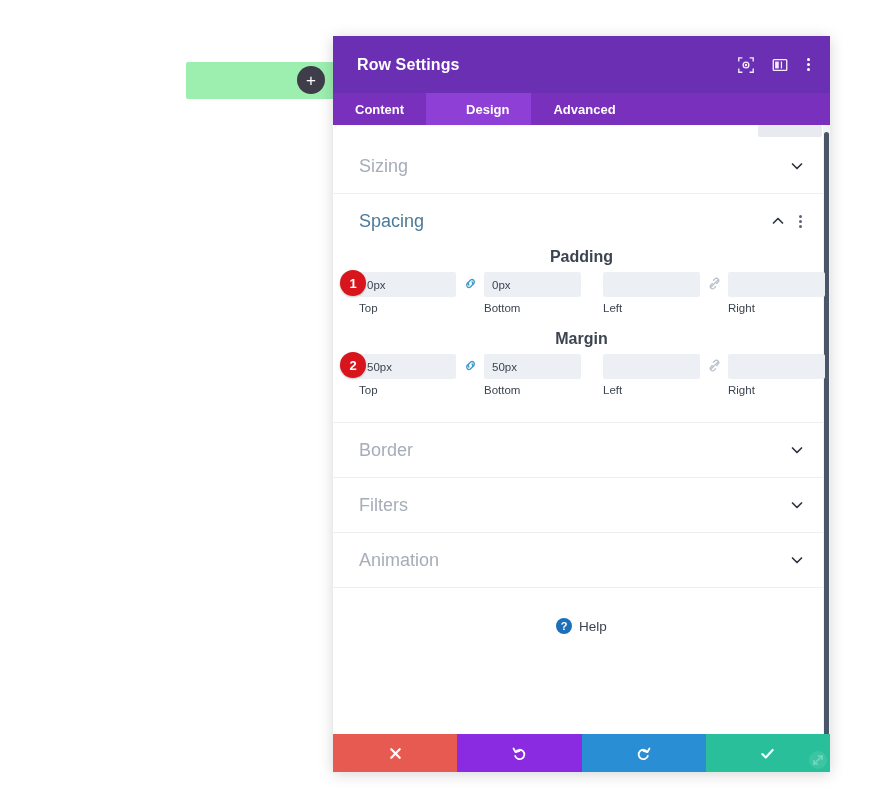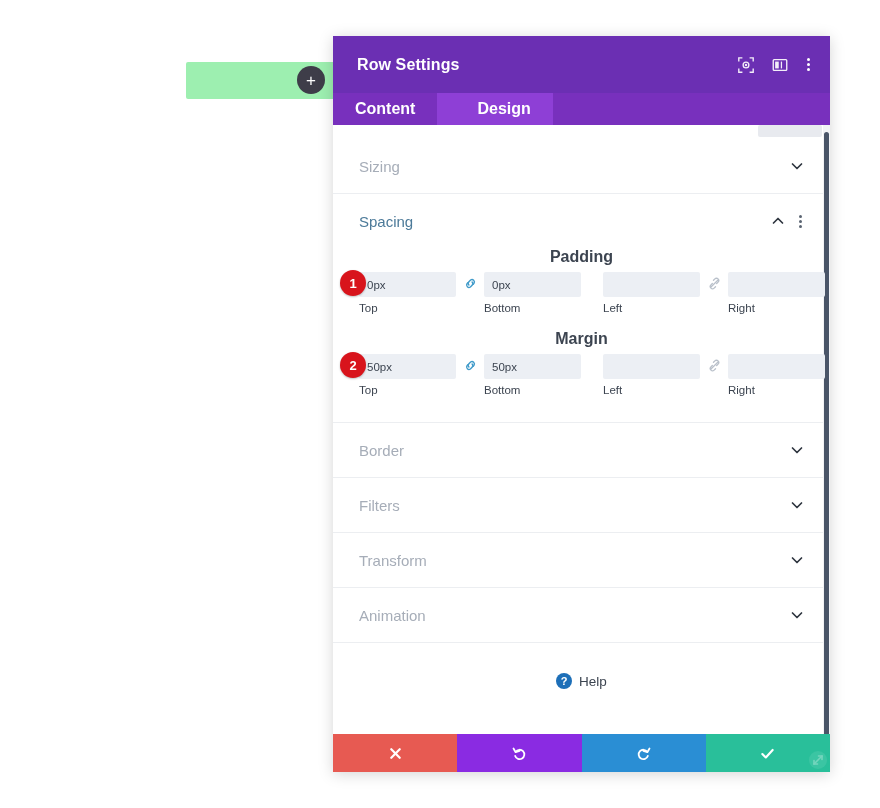--- a/index.html
+++ b/index.html
@@ -58,21 +58,21 @@
 
   .tabs {
     height: 32px;
     background: #7830bd;
     display: flex; align-items: stretch;
     flex: 0 0 auto;
   }
   .tab {
     padding: 0 22px;
     display: flex; align-items: center;
-    color: #fff; font-size: 16px; font-weight: 700;
+    color: #fff; font-size: 13px; font-weight: 700;
     cursor: pointer;
     white-space: nowrap;
   }
   .tab.active { background: #8e3fd6; padding-left: 40px; }
 
   .modal-body {
     position: relative;
     flex: 1 1 auto;
     background: #fff;
     overflow: hidden;
@@ -103,21 +103,21 @@
   .acc {
     border-bottom: 1px solid #eceef1;
     padding: 0 26px 0 26px;
   }
   .acc-head {
     height: 54px;
     display: flex; align-items: center;
     cursor: pointer;
   }
   .acc-title {
-    font-size: 15px; color: #a6adb8; font-weight: 400;
+    font-size: 18px; color: #a6adb8; font-weight: 400;
   }
   .acc.open .acc-title { color: #4c7a99; }
   .acc-ctrls { margin-left: auto; display: flex; align-items: center; gap: 12px; }
   .chev { width: 14px; height: 14px; display:block; }
   .kebab { display:flex; flex-direction:column; gap:2px; align-items:center; cursor:pointer; padding:2px;}
   .kebab i { width:3px; height:3px; border-radius:50%; background:#5a6472; display:block; }
 
   .acc-body { padding: 0 0 16px 0; }
 
   .field-group { margin-bottom: 10px; }
@@ -250,20 +250,21 @@
           <i style="background:#fff"></i>
             <i style="background:#fff"></i>
             <i style="background:#fff"></i>
         </span>
       </div>
     </div>
 
     <div class="tabs">
       <div class="tab">Content</div>
       <div class="tab active">Design</div>
+      <div class="tab">Advanced</div>
     </div>
 
     <div class="modal-body">
       <div class="top-ghost"></div>
       <div class="scroll-gutter">
         <div class="scroll-thumb"></div>
       </div>
 
       <div class="section-list">
 
@@ -410,30 +411,20 @@
           <div class="acc-head">
             <span class="acc-title">Filters</span>
             <span class="acc-ctrls">
               <svg class="chev" viewBox="0 0 14 14">
                 <polyline points="2.5,5 7,9.5 11.5,5" fill="none" stroke="#2f3640" stroke-width="1.7" stroke-linecap="round" stroke-linejoin="round"></polyline>
               </svg>
             </span>
           </div>
         </div>
 
-        <div class="acc">
-          <div class="acc-head">
-            <span class="acc-title">Transform</span>
-            <span class="acc-ctrls">
-              <svg class="chev" viewBox="0 0 14 14">
-                <polyline points="2.5,5 7,9.5 11.5,5" fill="none" stroke="#2f3640" stroke-width="1.7" stroke-linecap="round" stroke-linejoin="round"></polyline>
-              </svg>
-            </span>
-          </div>
-        </div>
 
         <div class="acc">
           <div class="acc-head">
             <span class="acc-title">Animation</span>
             <span class="acc-ctrls">
               <svg class="chev" viewBox="0 0 14 14">
                 <polyline points="2.5,5 7,9.5 11.5,5" fill="none" stroke="#2f3640" stroke-width="1.7" stroke-linecap="round" stroke-linejoin="round"></polyline>
               </svg>
             </span>
           </div>

